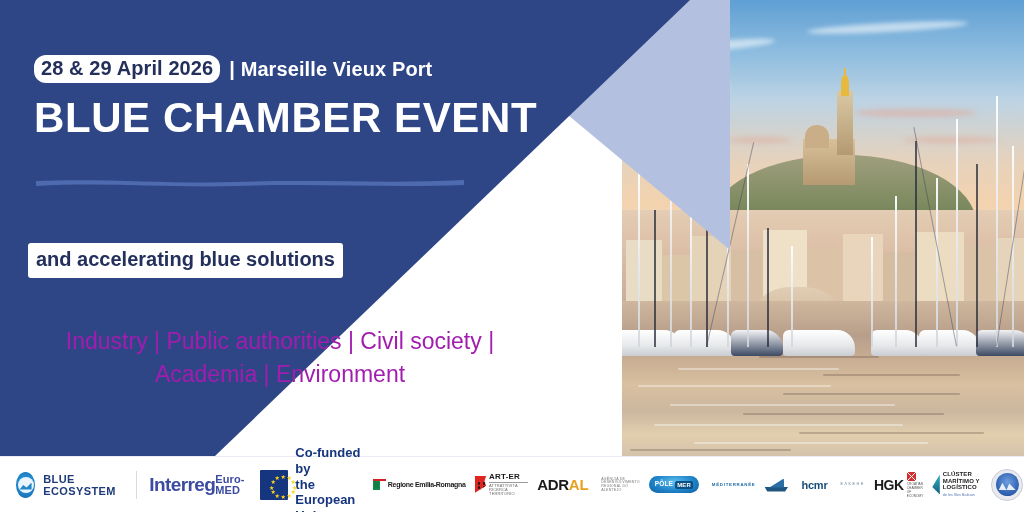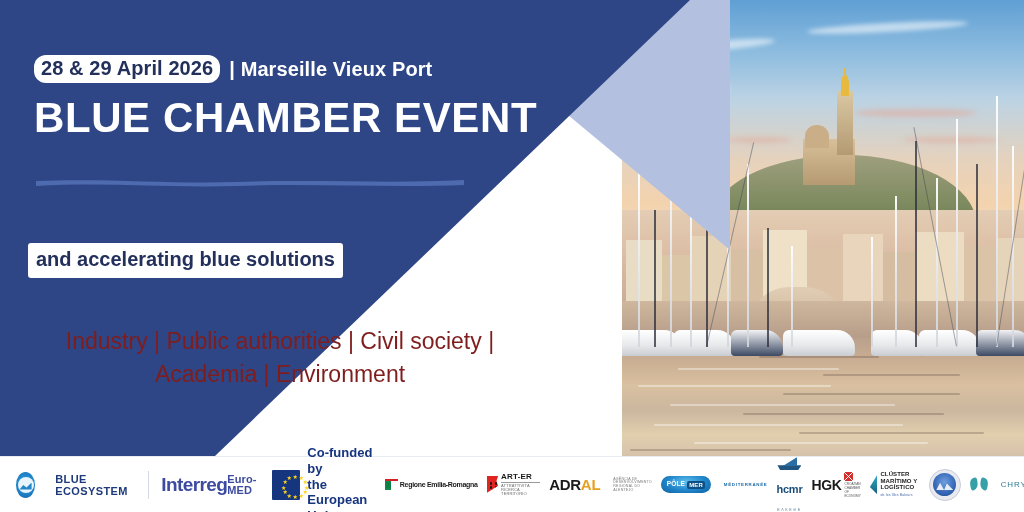--- a/index.html
+++ b/index.html
@@ -144,21 +144,21 @@
   .tagline { position:absolute; left:28px; top:225px; }
   .tagline .tl {
     display:inline-block; background:#ffffff; color:#23305c;
     font-size:20px; font-weight:bold; line-height:1.18;
     padding:5px 8px 6px 8px; border-radius:3px; margin-bottom:2px;
     white-space:nowrap;
   }
 
   .audience {
     position:absolute; left:0; top:325px; width:560px;
-    color:#7f1d1d; font-size:23px; line-height:1.42;
+    color:#a21caf; font-size:23px; line-height:1.42;
     text-align:center; font-weight:400;
   }
   .audience .ln { display:block; white-space:nowrap; }
 
   
   .footer {
     position:absolute; left:0; top:456px; width:1024px; height:56px;
     background:#ffffff; border-top:1px solid #e9ecf2;
     display:flex; align-items:center;
   }
@@ -167,21 +167,21 @@
 
   .logo { display:flex; align-items:center; }
 
   
   .be-mark { width:26px; height:26px; border-radius:50%;
     background:radial-gradient(circle at 50% 45%, #2aa7e4 0%, #1f7fc4 62%, #1464a8 100%);
     display:flex; align-items:center; justify-content:center; }
   .be-inner { width:16px; height:16px; border-radius:50%; background:#e9f4fc; position:relative; overflow:hidden; }
   .be-inner::after { content:''; position:absolute; left:2px; bottom:3px; width:12px; height:7px;
     background:#2486c8; clip-path:polygon(0 100%, 30% 35%, 58% 72%, 100% 0, 100% 100%); }
-  .be-text { color:#1f3a7a; font-weight:bold; font-size:11px; letter-spacing:.4px; margin-left:20px; }
+  .be-text { color:#1f3a7a; font-weight:bold; font-size:11px; letter-spacing:.4px; margin-left:8px; }
 
   .vsep { width:1px; height:28px; background:#d5d9e2; margin:0 13px; }
 
   .interreg { line-height:1; }
   .interreg .ir1 { color:#3c4ba0; font-weight:bold; font-size:19px; letter-spacing:-.6px; }
   .interreg .ir2 { color:#3c4ba0; font-weight:bold; font-size:11px; letter-spacing:.1px; margin-top:1px; }
 
   .euflag { width:46px; height:30px; background:#16357f; position:relative; border-radius:1px; }
   .eustar { position:absolute; color:#ffd617; font-size:6px; line-height:6px; }
   .eutext { color:#16357f; font-weight:bold; font-size:13px; line-height:1.22; margin-left:7px; }
@@ -209,21 +209,21 @@
   .adral .ad2 { font-size:3.6px; color:#7a7a7a; letter-spacing:.2px; margin-top:1px; }
 
   .polemer { text-align:center; line-height:1; }
   .pm-pill { width:50px; height:17px; border-radius:9px;
     background:radial-gradient(ellipse at 50% 35%, #5fc0ef 0%, #1f84c9 55%, #0f5f9e 100%);
     display:flex; align-items:center; justify-content:center; gap:2px; }
   .pm-pill span { font-size:6.5px; font-weight:bold; color:#ffffff; letter-spacing:.2px; }
   .pm-pill .mer { color:#fefefe; background:#0c4f86; padding:1px 2px; border-radius:2px; font-size:6px; }
   .pm-sub { font-size:4.4px; color:#1f6ba8; letter-spacing:.7px; margin-top:2px; font-weight:bold; }
 
-  .hcmr { text-align:left; line-height:1;flex-direction:column; }
+  .hcmr { text-align:left; line-height:1; }
   .hcmr-boat { width:24px; height:14px; margin:0 auto; position:relative; }
   .hcmr-boat::before { content:''; position:absolute; left:0; bottom:0; width:24px; height:5px;
     background:#20557f; clip-path:polygon(0 0, 100% 0, 86% 100%, 12% 100%); }
   .hcmr-boat::after { content:''; position:absolute; left:5px; bottom:4px; width:15px; height:9px;
     background:#2a6ea3; clip-path:polygon(0 100%, 96% 0, 100% 100%); }
   .hcmr-t { font-size:11px; font-weight:bold; color:#1a4e7a; letter-spacing:-.2px; margin-top:1px; }
   .hcmr-s { font-size:3.6px; color:#5a7a92; letter-spacing:1.6px; margin-top:1px; }
 
   .hgk { display:flex; align-items:center; gap:3px; }
   .hgk-t { font-size:14px; font-weight:bold; color:#1a1a1a; letter-spacing:-.4px; }

